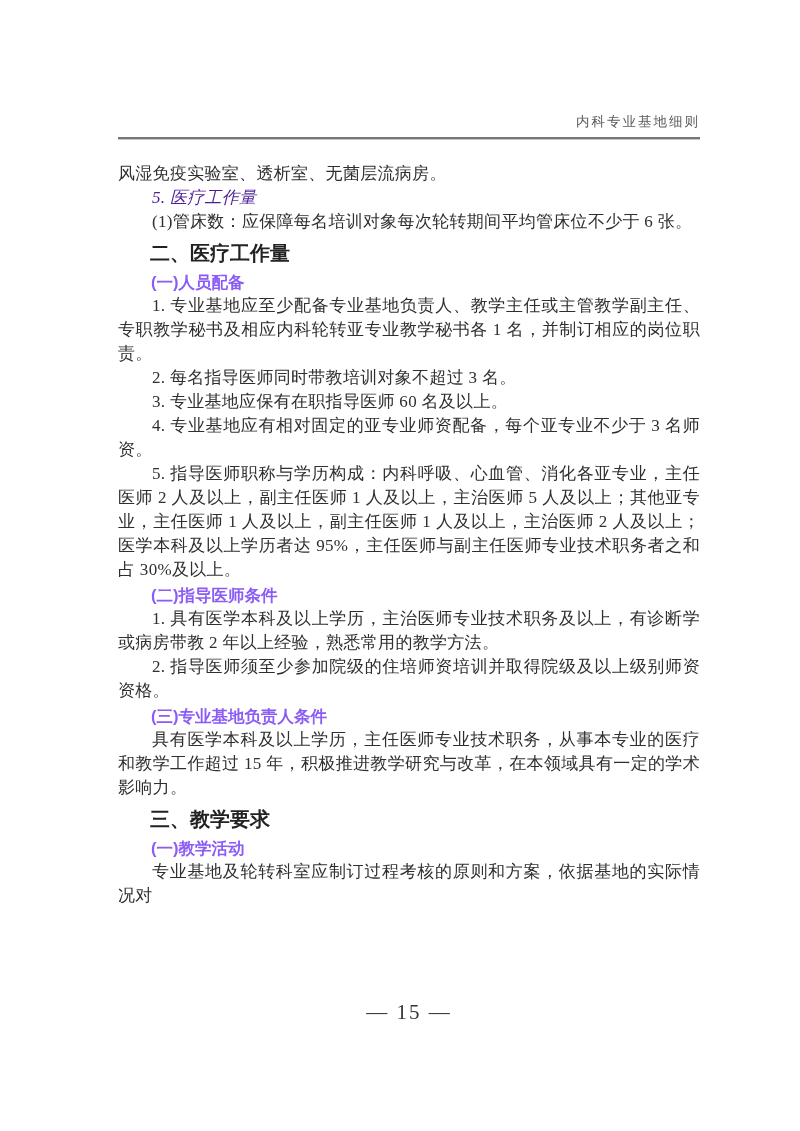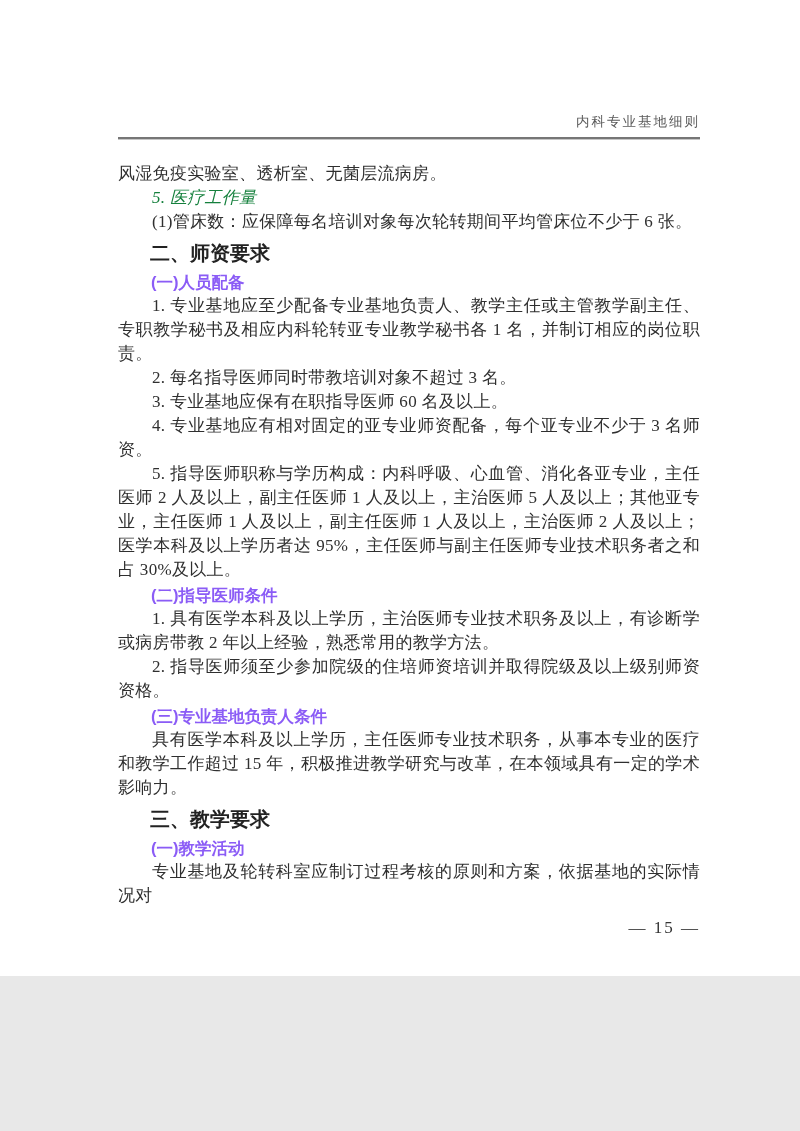--- a/index.html
+++ b/index.html
@@ -1,19 +1,19 @@
 <!DOCTYPE html>
 <html><head>
 <meta charset="utf-8">
 <style>
   html, body { margin: 0; padding: 0; background: #e8e8e8; }
   .page {
     position: relative;
     width: 800px;
-    height: 976px;
+    height: 1131px;
     margin: 0 auto;
     background: #ffffff;
     overflow: hidden;
     font-family: "Liberation Serif", "DejaVu Serif", serif;
     color: #2f2f2f;
   }
   .running-head {
     position: absolute;
     top: 113px;
     left: 118px;
@@ -43,21 +43,21 @@
     font-size: 17px;
     line-height: 24px;
     text-align: justify;
     text-justify: inter-ideograph;
     text-indent: 2em;
     letter-spacing: 0.3px;
   }
   .p.cont { text-indent: 0; }
   .p.kai {
     font-style: italic;
-    color: #15803d;
+    color: #4c1d95;
   }
   .h1 {
     margin: 6px 0 4px 0;
     font-family: "Liberation Sans", "DejaVu Sans", sans-serif;
     font-weight: bold;
     font-size: 20px;
     line-height: 26px;
     text-indent: 1.6em;
     color: #222222;
   }
@@ -65,43 +65,43 @@
     margin: 1px 0 0 0;
     font-family: "Liberation Sans", "DejaVu Sans", sans-serif;
     font-weight: bold;
     font-size: 16.5px;
     line-height: 24px;
     text-indent: 2em;
     color: #8b5cf6;
   }
   .folio {
     position: absolute;
-    top: 918px;
+    top: 1000px;
     left: 118px;
     right: 100px;
-    text-align: right;
-    font-size: 17px;
+    text-align: center;
+    font-size: 21px;
     letter-spacing: 2px;
     color: #333333;
   }
 </style>
 </head>
 <body>
 
 <div class="page">
 
   <div class="running-head">内科专业基地细则</div>
   <div class="head-rule"></div>
 
   <div class="content">
     <p class="p cont">风湿免疫实验室、透析室、无菌层流病房。</p>
     <p class="p kai">5. 医疗工作量</p>
     <p class="p">(1)管床数：应保障每名培训对象每次轮转期间平均管床位不少于 6 张。</p>
 
-    <div class="h1">二、师资要求</div>
+    <div class="h1">二、医疗工作量</div>
 
     <div class="h2">(一)人员配备</div>
     <p class="p">1. 专业基地应至少配备专业基地负责人、教学主任或主管教学副主任、专职教学秘书及相应内科轮转亚专业教学秘书各 1 名，并制订相应的岗位职责。</p>
     <p class="p">2. 每名指导医师同时带教培训对象不超过 3 名。</p>
     <p class="p">3. 专业基地应保有在职指导医师 60 名及以上。</p>
     <p class="p">4. 专业基地应有相对固定的亚专业师资配备，每个亚专业不少于 3 名师资。</p>
     <p class="p">5. 指导医师职称与学历构成：内科呼吸、心血管、消化各亚专业，主任医师 2 人及以上，副主任医师 1 人及以上，主治医师 5 人及以上；其他亚专业，主任医师 1 人及以上，副主任医师 1 人及以上，主治医师 2 人及以上；医学本科及以上学历者达 95%，主任医师与副主任医师专业技术职务者之和占 30%及以上。</p>
 
     <div class="h2">(二)指导医师条件</div>
     <p class="p">1. 具有医学本科及以上学历，主治医师专业技术职务及以上，有诊断学或病房带教 2 年以上经验，熟悉常用的教学方法。</p>

